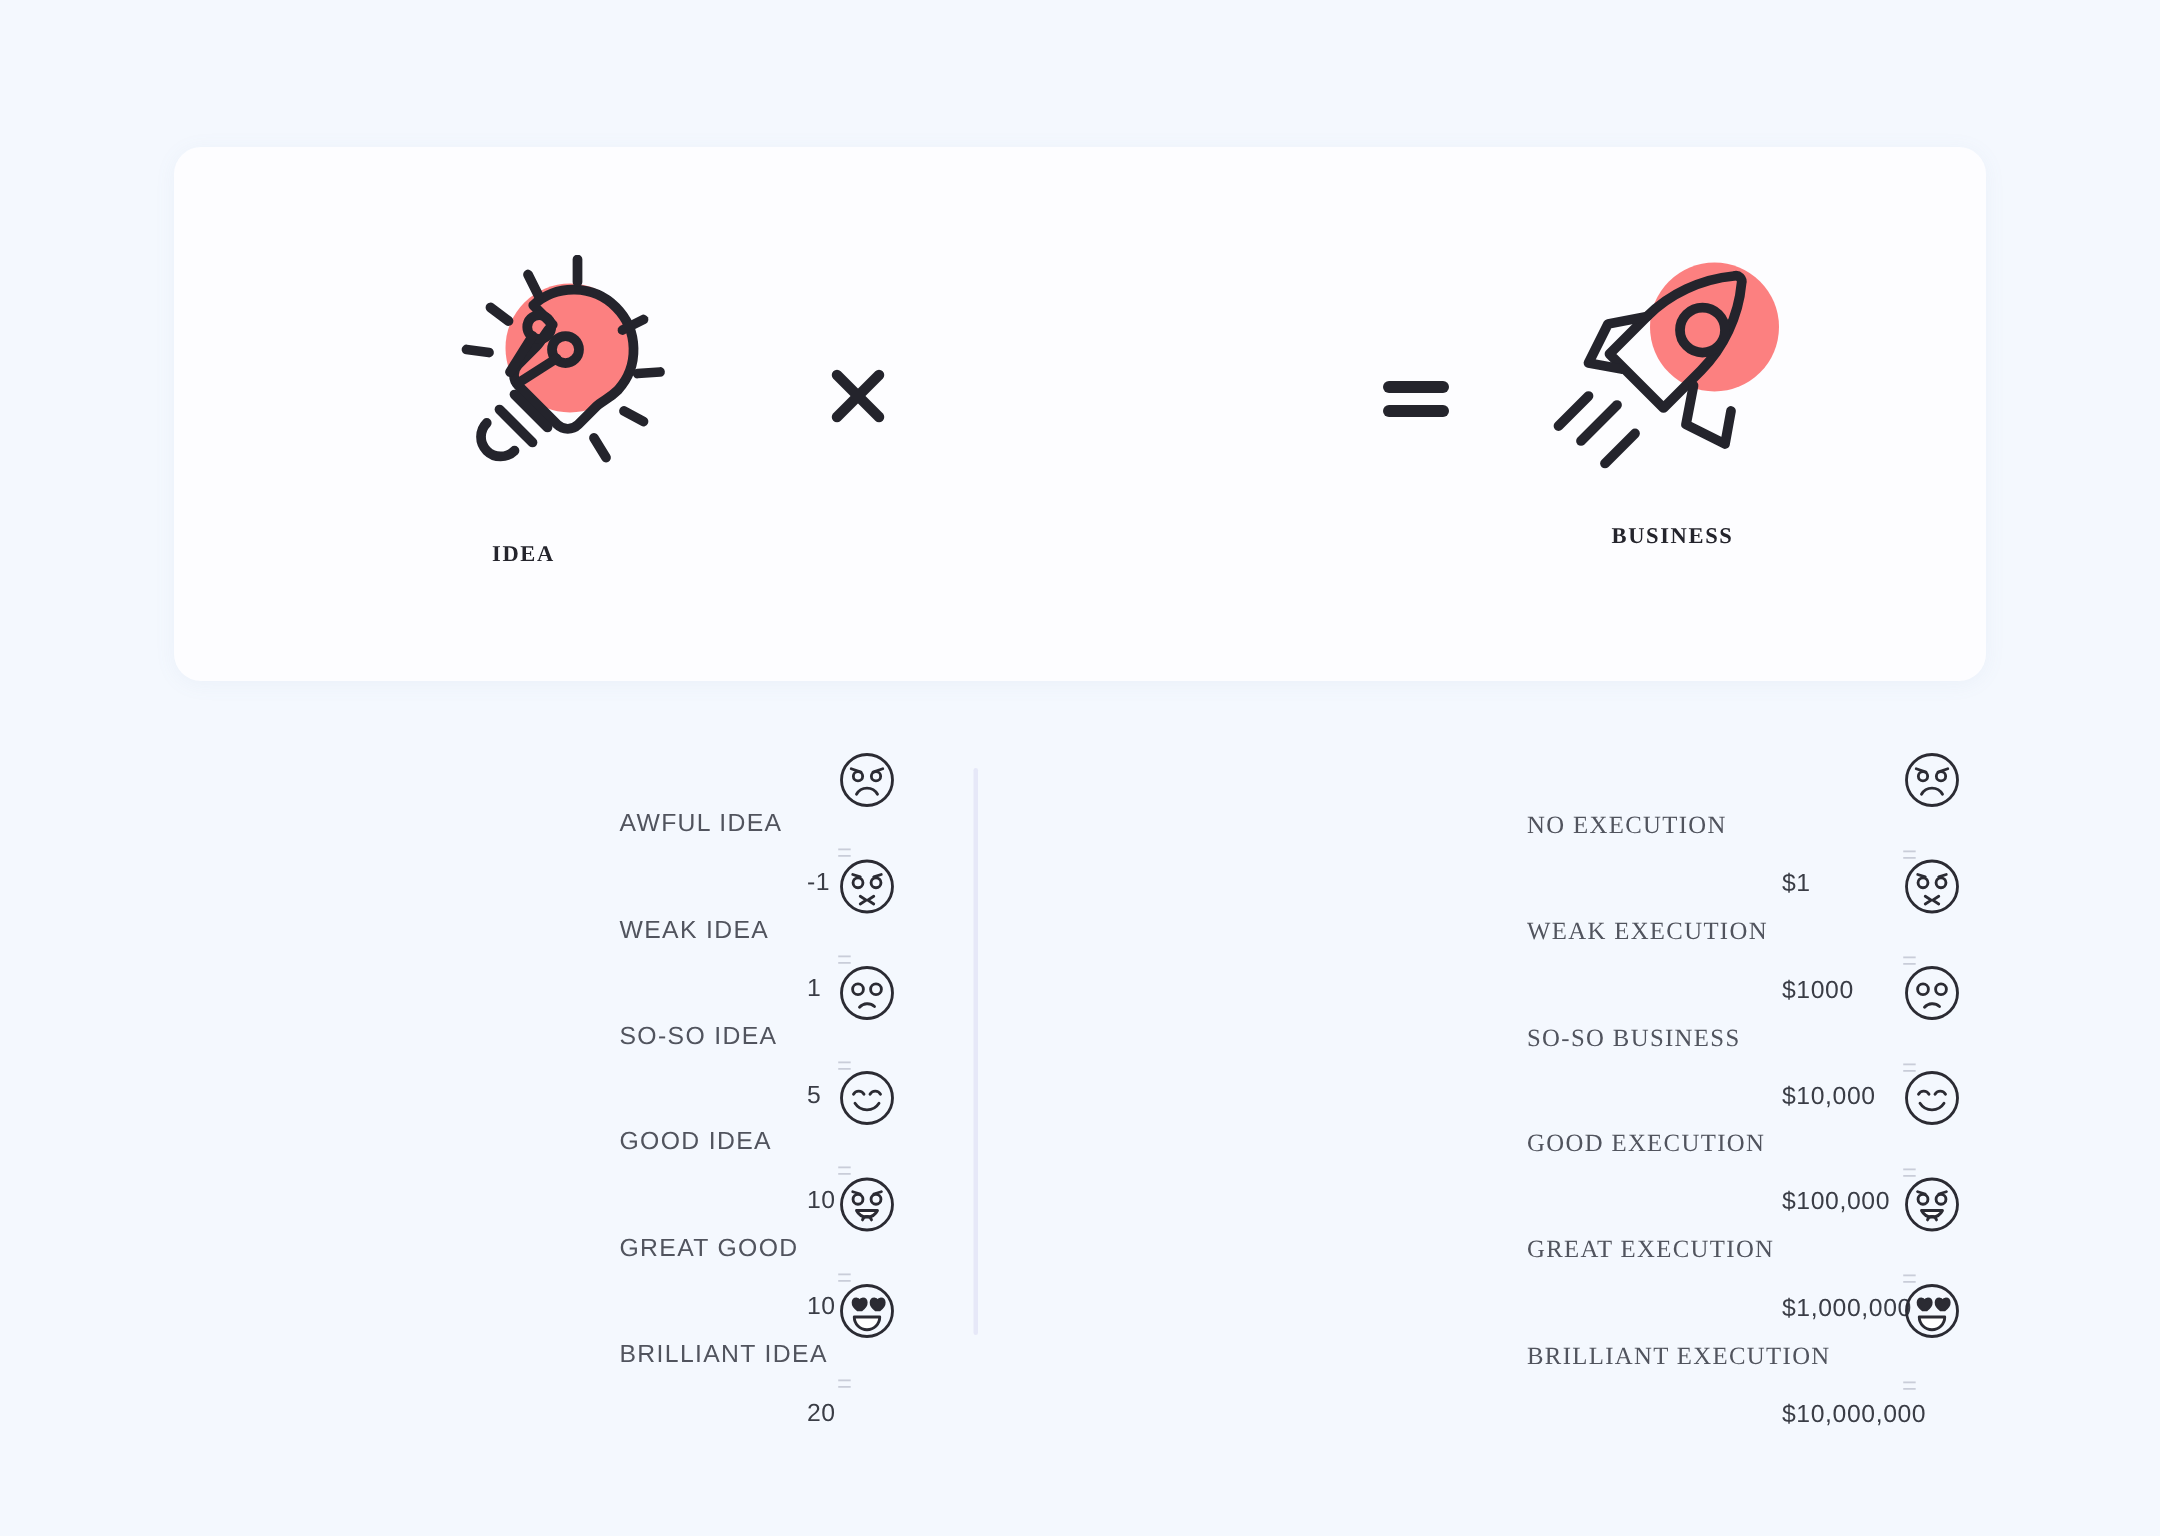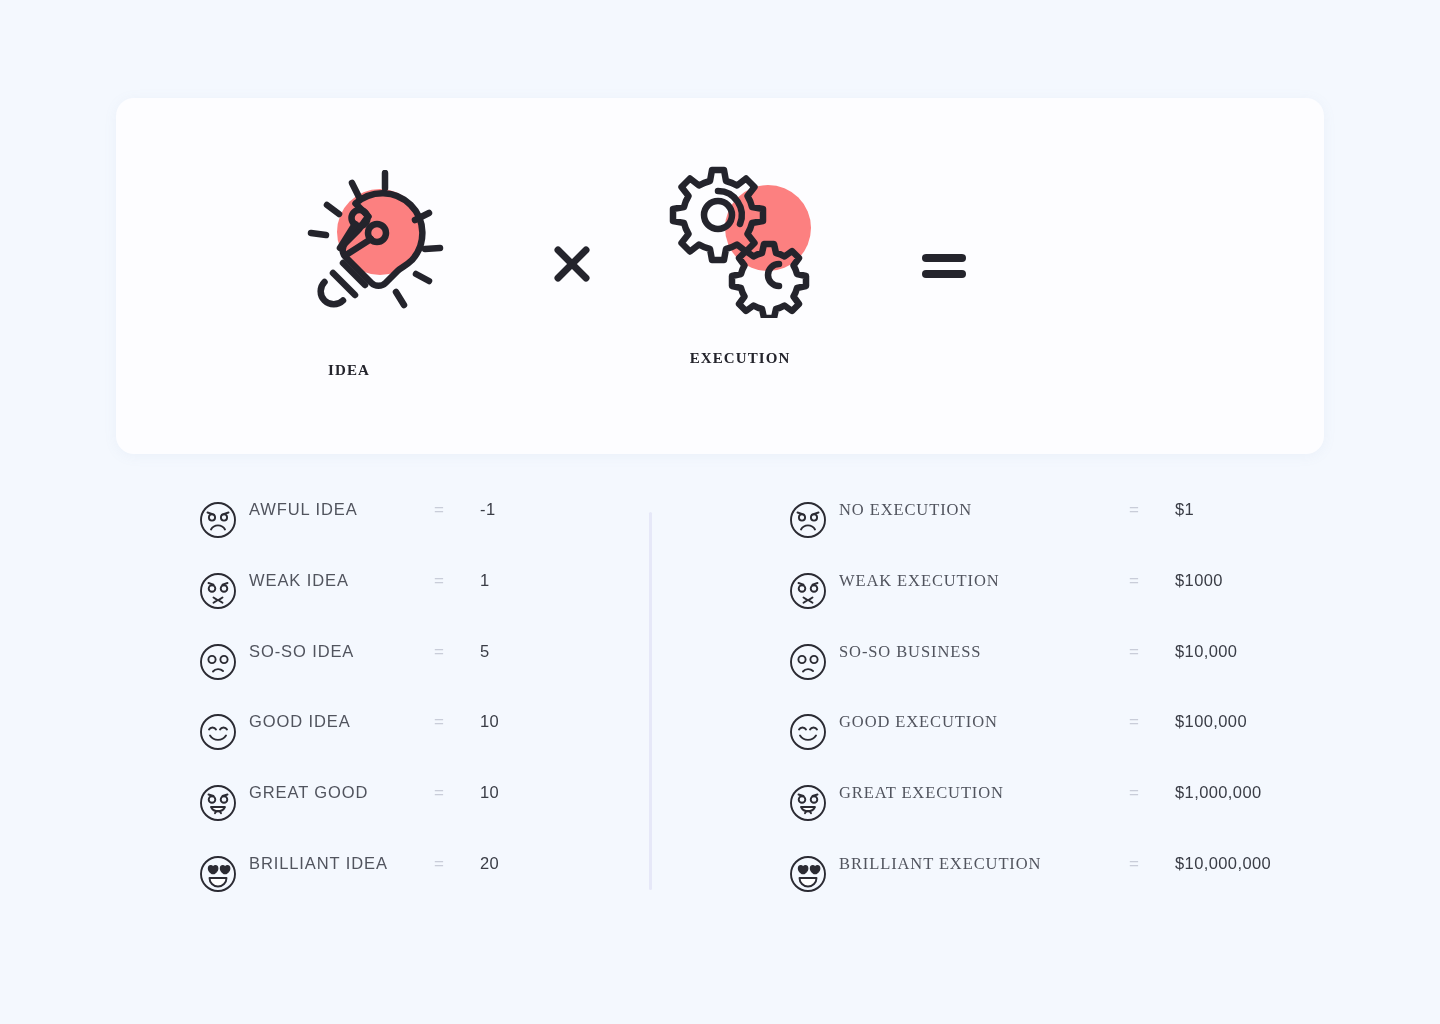--- a/index.html
+++ b/index.html
@@ -97,21 +97,22 @@
     width: 3px;
     height: 378px;
     background: #e6e8f8;
     border-radius: 2px;
   }
 
   .row {
     position: relative;
     height: 70.8px;
     display: flex;
-    align-items: flex-start;
+    align-items: flex-end;
+    flex-direction: column;
   }
 
   .face {
     flex: 0 0 auto;
     width: 40px;
     height: 40px;
   }
 
   .row-label {
     font-size: 16.5px;
@@ -182,54 +183,54 @@
       <div class="operator" style="left:421px; top:144px; width:70px; text-align:center;">
         <svg width="44" height="44" viewBox="0 0 44 44">
           <g stroke="#24242c" stroke-width="7" stroke-linecap="round">
             <line x1="8" y1="8" x2="36" y2="36"></line>
             <line x1="36" y1="8" x2="8" y2="36"></line>
           </g>
         </svg>
         
       </div>
 
-      <div class="formula-item" style="left:524px; top:60px; width:200px;">
-        <div class="icon-slot">
-          <svg width="200" height="160" viewBox="0 0 200 160">
-            <circle cx="128" cy="70" r="43" fill="#fc8080"></circle>
-            <g fill="none" stroke="#24242c" stroke-width="6.5" stroke-linecap="round" stroke-linejoin="round">
-
-              <path d="M72 12 l12 0 2 11 a38 38 0 0 1 11 4.5 l9 -7 8.5 8.5 -7 9 a38 38 0 0 1 4.5 11 l11 2 0 12
-                       -11 2 a38 38 0 0 1 -4.5 11 l7 9 -8.5 8.5 -9 -7 a38 38 0 0 1 -11 4.5 l-2 11 -12 0
-                       -2 -11 a38 38 0 0 1 -11 -4.5 l-9 7 -8.5 -8.5 7 -9 a38 38 0 0 1 -4.5 -11 l-11 -2 0 -12
-                       11 -2 a38 38 0 0 1 4.5 -11 l-7 -9 8.5 -8.5 9 7 a38 38 0 0 1 11 -4.5 z"></path>
-              <circle cx="78" cy="57" r="14"></circle>
-              <path d="M78 33 a24 24 0 0 1 22 33"></path>
-
-              <path d="M124 86 l10 0 2 9 a30 30 0 0 1 8.5 3.5 l7.5 -5.5 7 7 -5.5 7.5 a30 30 0 0 1 3.5 8.5 l9 2 0 10
-                       -9 2 a30 30 0 0 1 -3.5 8.5 l5.5 7.5 -7 7 -7.5 -5.5 a30 30 0 0 1 -8.5 3.5 l-2 9 -10 0
-                       -2 -9 a30 30 0 0 1 -8.5 -3.5 l-7.5 5.5 -7 -7 5.5 -7.5 a30 30 0 0 1 -3.5 -8.5 l-9 -2 0 -10
-                       9 -2 a30 30 0 0 1 3.5 -8.5 l-5.5 -7.5 7 -7 7.5 5.5 a30 30 0 0 1 8.5 -3.5 z"></path>
-              <path d="M139 106 a11 11 0 1 0 0 22"></path>
-            </g>
-          </svg>
-        </div>
-        <div class="formula-label" style="margin-top:32px;">EXECUTION</div>
-      </div>
 
       <div class="operator" style="left:793px; top:148px; width:70px; text-align:center;">
         <svg width="48" height="36" viewBox="0 0 48 36">
           <g stroke="#24242c" stroke-width="8" stroke-linecap="round">
             <line x1="6" y1="12" x2="42" y2="12"></line>
             <line x1="6" y1="28" x2="42" y2="28"></line>
           </g>
         </svg>
         
       </div>
 
+      <div class="formula-item" style="left:899px; top:60px; width:200px;">
+        <div class="icon-slot">
+          <svg width="200" height="160" viewBox="0 0 200 160">
+            <circle cx="128" cy="60" r="43" fill="#fc8080"></circle>
+            <g fill="none" stroke="#24242c" stroke-width="6.5" stroke-linecap="round" stroke-linejoin="round">
+
+              <path d="M141 26 c-22 2 -43 12 -58 27 l-25 25 36 36 25 -25 c15 -15 25 -36 27 -58
+                       a4 4 0 0 0 -5 -5 z"></path>
+
+              <circle cx="120" cy="62" r="15"></circle>
+
+              <path d="M83 53 l-26 5 -13 26 22 4"></path>
+
+              <path d="M114 99 l-5 26 26 13 4 -22"></path>
+
+              <path d="M44 106 l-20 20"></path>
+              <path d="M63 112 l-24 24"></path>
+              <path d="M75 131 l-20 20"></path>
+            </g>
+          </svg>
+        </div>
+        <div class="formula-label" style="margin-top:32px;">BUSINESS</div>
+      </div>
 
     </div>
   </div>
 
   <div class="lists">
 
     <div class="divider"></div>
 
     <div class="list left">
 

